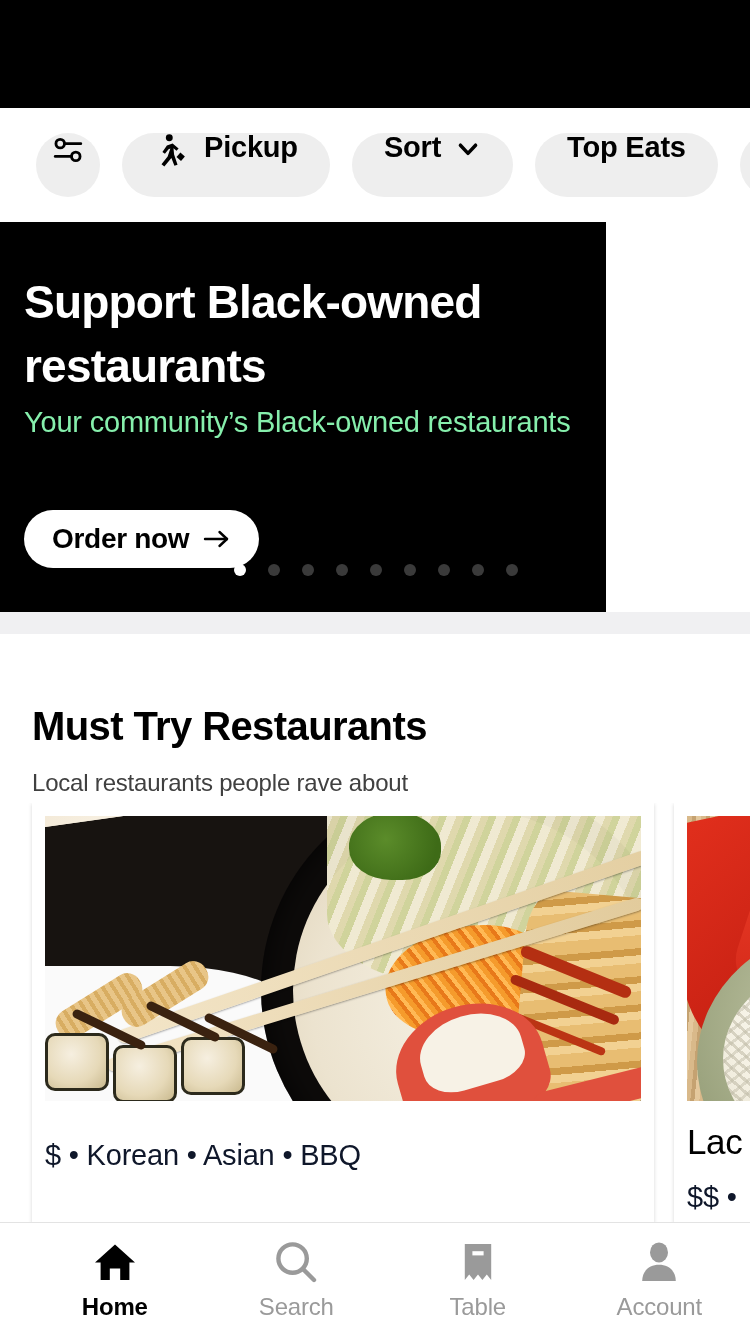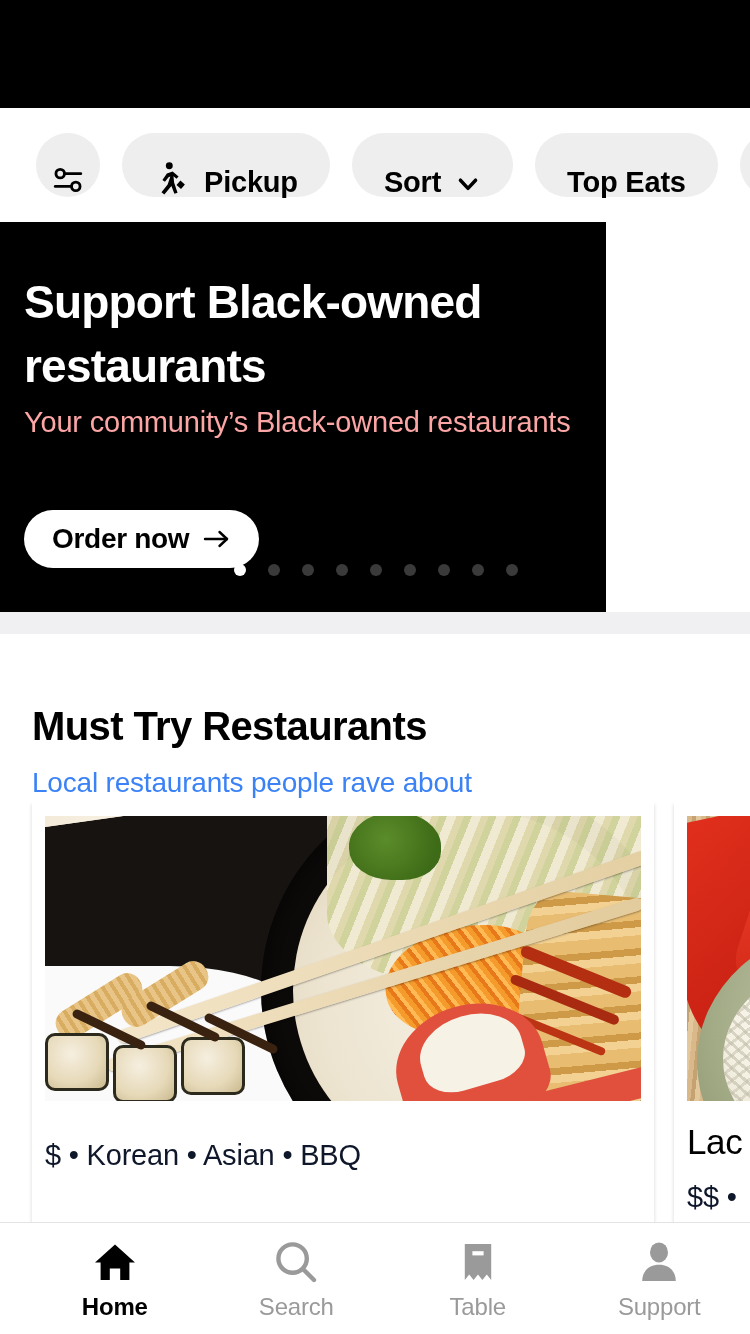--- a/index.html
+++ b/index.html
@@ -44,21 +44,21 @@
     overflow: hidden;
     white-space: nowrap;
   }
 
   .chip {
     flex: 0 0 auto;
     height: 64px;
     border-radius: 32px;
     background: #eeeeee;
     display: flex;
-    align-items: flex-end;
+    align-items: flex-start;
     justify-content: center;
     gap: 14px;
     padding: 0 32px;
     font-size: 29px;
     font-weight: 700;
     color: #000000;
     letter-spacing: -0.2px;
     cursor: pointer;
     user-select: none;
   }
@@ -96,21 +96,21 @@
     letter-spacing: -0.8px;
   }
 
   .hero-sub {
     position: absolute;
     top: 180px; left: 24px;
     width: 640px;
     font-size: 29px;
     line-height: 40px;
     font-weight: 400;
-    color: #fca5a5;
+    color: #86efac;
     letter-spacing: -0.2px;
   }
 
   .hero-cta {
     position: absolute;
     top: 288px; left: 24px;
     height: 58px;
     border-radius: 29px;
     background: #ffffff;
     color: #000000;
@@ -160,23 +160,23 @@
   }
   .sec-title {
     font-size: 40px;
     font-weight: 700;
     color: #000000;
     letter-spacing: -0.6px;
     line-height: 48px;
   }
   .sec-sub {
     margin-top: 16px;
-    font-size: 28px;
+    font-size: 24px;
     font-weight: 400;
-    color: #3b82f6;
+    color: #404040;
     letter-spacing: -0.2px;
     line-height: 34px;
   }
 
   
   .carousel {
     position: absolute;
     top: 803px; left: 0;
     width: 750px;
     height: 420px;
@@ -618,18 +618,18 @@
       <span class="tab-label">Table</span>
     </div>
 
     <div class="tab inactive">
       <span>
         <svg class="tab-ico" viewBox="0 0 24 24" fill="#9a9a9a">
           <ellipse cx="12" cy="7.2" rx="4.5" ry="5"></ellipse>
           <path d="M3.6 21.5 C3.6 16.3 7.4 13.4 12 13.4 C16.6 13.4 20.4 16.3 20.4 21.5 Z"></path>
         </svg>
       </span>
-      <span class="tab-label">Support</span>
+      <span class="tab-label">Account</span>
     </div>
 
   </div>
 
 </div>
 
 </body></html>

